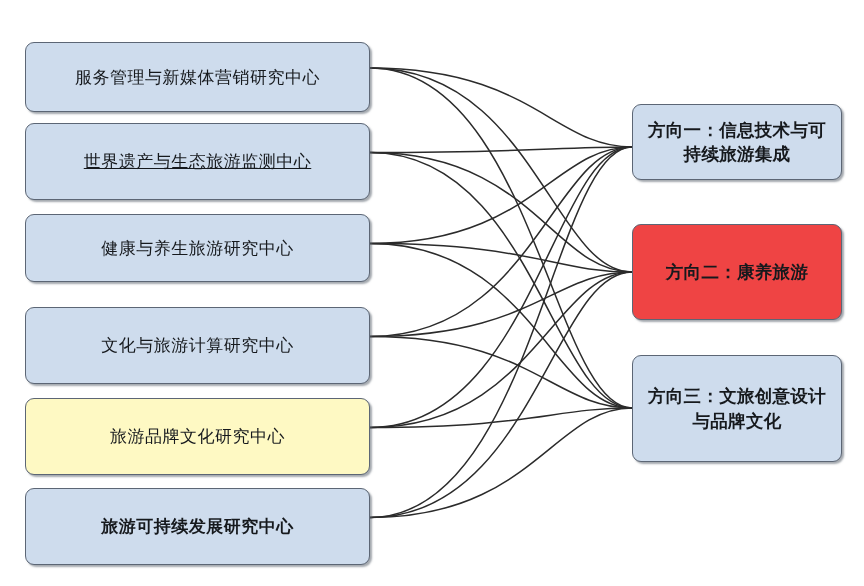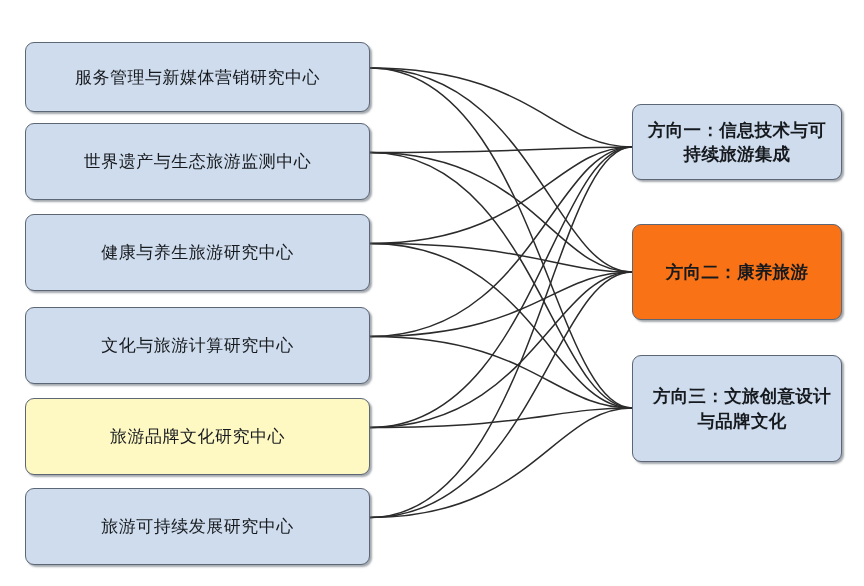--- a/index.html
+++ b/index.html
@@ -80,41 +80,41 @@
       <path d="M 370 427.5 C 532.44 427.5, 553.4 272, 632 272" fill="none" stroke="#2b2b2b" stroke-width="1.5"></path>
       <path d="M 370 427.5 C 532.44 427.5, 553.4 408, 632 408" fill="none" stroke="#2b2b2b" stroke-width="1.5"></path>
       <path d="M 370 517.5 C 532.44 517.5, 553.4 147, 632 147" fill="none" stroke="#2b2b2b" stroke-width="1.5"></path>
       <path d="M 370 517.5 C 532.44 517.5, 553.4 272, 632 272" fill="none" stroke="#2b2b2b" stroke-width="1.5"></path>
       <path d="M 370 517.5 C 532.44 517.5, 553.4 408, 632 408" fill="none" stroke="#2b2b2b" stroke-width="1.5"></path>
     </svg>
 
   <div class="node node-left" style="left: 25px; top: 33px; width: 345px; height: 70px; background: rgb(206, 220, 237); border-color: rgb(92, 102, 117);">
     <span class="node-label">服务管理与新媒体营销研究中心</span>
   </div>
-  <div class="node node-left" style="left: 25px; top: 114px; width: 345px; height: 77px; background: rgb(206, 220, 237); border-color: rgb(92, 102, 117);">
+  <div class="node node-left" style="left: 25px; top: 114px; width: 345px; height: 77px; background: rgb(206, 220, 237); border-color: rgb(92, 102, 117); text-decoration: underline;">
     <span class="node-label">世界遗产与生态旅游监测中心</span>
   </div>
-  <div class="node node-left" style="left: 25px; top: 205px; width: 345px; height: 77px; background: rgb(206, 220, 237); border-color: rgb(92, 102, 117);">
+  <div class="node node-left" style="left: 25px; top: 205px; width: 345px; height: 68px; background: rgb(206, 220, 237); border-color: rgb(92, 102, 117);">
     <span class="node-label">健康与养生旅游研究中心</span>
   </div>
   <div class="node node-left" style="left: 25px; top: 298px; width: 345px; height: 77px; background: rgb(206, 220, 237); border-color: rgb(92, 102, 117); text-align: right;">
     <span class="node-label">文化与旅游计算研究中心</span>
   </div>
   <div class="node node-left" style="left: 25px; top: 389px; width: 345px; height: 77px; background: #fef9c3; border-color: rgb(92, 102, 117);">
     <span class="node-label">旅游品牌文化研究中心</span>
   </div>
-  <div class="node node-left" style="left: 25px; top: 479px; width: 345px; height: 77px; background: rgb(206, 220, 237); border-color: rgb(92, 102, 117);">
+  <div class="node node-left" style="left: 25px; top: 479px; width: 345px; height: 77px; background: rgb(206, 220, 237); border-color: rgb(92, 102, 117); font-weight: bold;">
     <span class="node-label">旅游可持续发展研究中心</span>
   </div>
 
   <div class="node node-right" style="left: 632px; top: 104px; width: 210px; height: 76px; background: rgb(206, 220, 237); border-color: rgb(92, 102, 117);">
     <span class="node-label">方向一：信息技术与可
 持续旅游集成</span>
   </div>
-  <div class="node node-right" style="left: 632px; top: 224px; width: 210px; height: 96px; background: #f97316; border-color: rgb(92, 102, 117);">
+  <div class="node node-right" style="left: 632px; top: 224px; width: 210px; height: 96px; background: #ef4444; border-color: rgb(92, 102, 117);">
     <span class="node-label">方向二：康养旅游</span>
   </div>
-  <div class="node node-right" style="left: 632px; top: 355px; width: 210px; height: 107px; background: rgb(206, 220, 237); border-color: rgb(92, 102, 117); justify-content: flex-end;">
+  <div class="node node-right" style="left: 632px; top: 355px; width: 210px; height: 107px; background: rgb(206, 220, 237); border-color: rgb(92, 102, 117);">
     <span class="node-label">方向三：文旅创意设计
 与品牌文化</span>
   </div>
 
 </div>
 
 </body></html>

